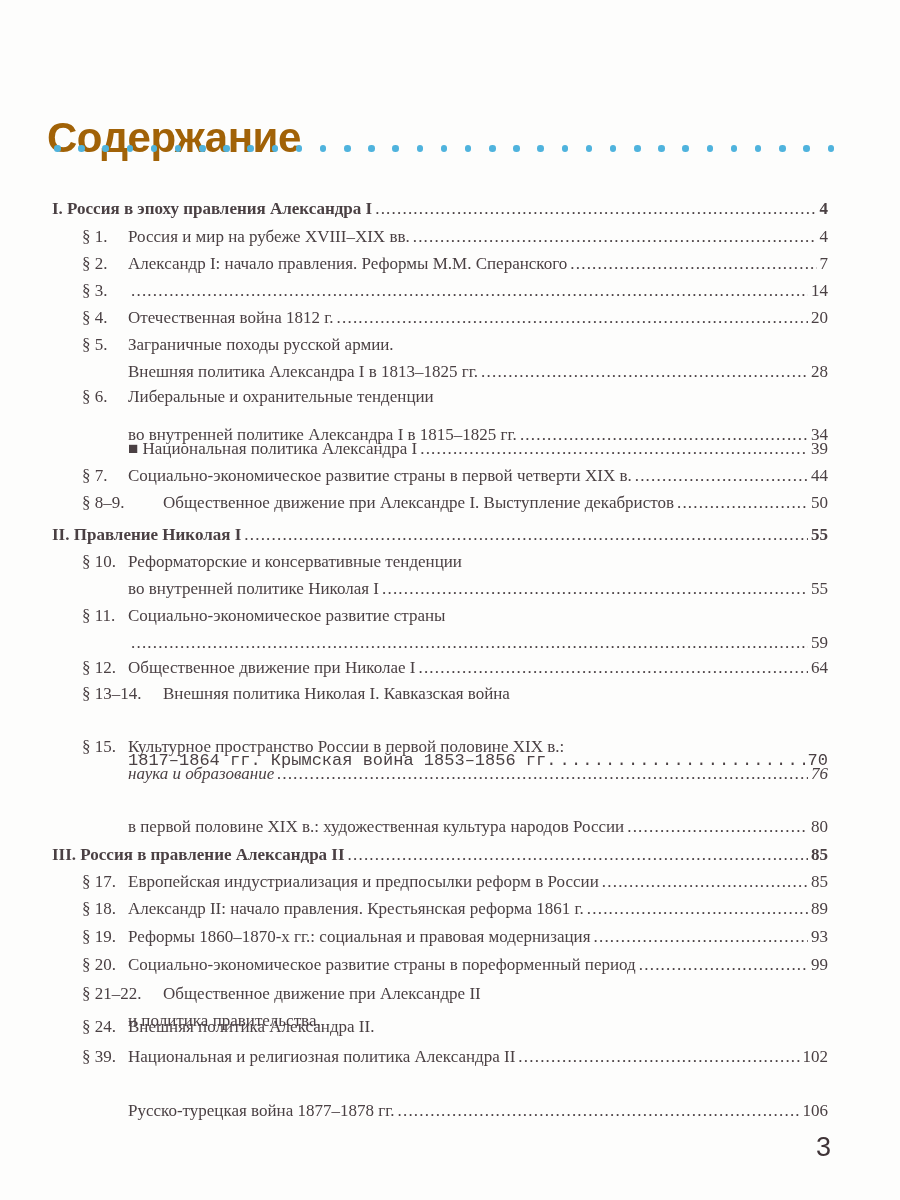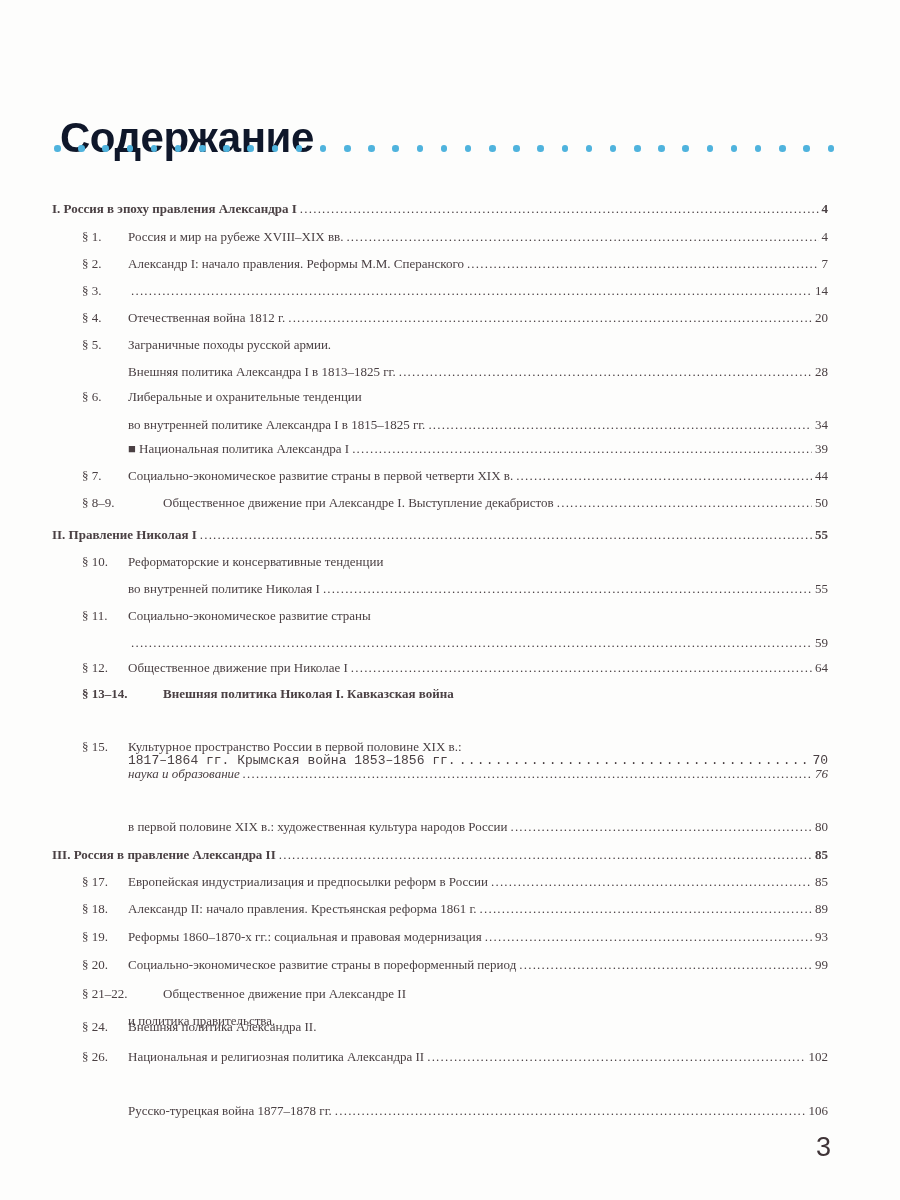--- a/index.html
+++ b/index.html
@@ -3,34 +3,34 @@
 <meta charset="utf-8">
 <style>
   html, body { margin: 0; padding: 0; }
   body {
     width: 900px; height: 1200px; position: relative; overflow: hidden;
     background: #fdfdfc;
     font-family: "Liberation Serif", "DejaVu Serif", serif;
     color: #4a4043;
   }
   .page-title {
-    position: absolute; left: 60px; top: 84px;
+    position: absolute; left: 47px; top: 84px;
     font-family: "Liberation Sans", "DejaVu Sans", sans-serif;
-    font-weight: bold; font-size: 42px; color: #0f172a; letter-spacing: -0.5px;
+    font-weight: bold; font-size: 42px; color: #a16207; letter-spacing: -0.5px;
     line-height: 52px;
   }
   .dots {
     position: absolute; left: 54px; top: 145px; width: 780px; height: 8px;
     display: flex; justify-content: space-between;
   }
   .dots span { width: 6.5px; height: 6.5px; border-radius: 50%; background: #4fb3dd; display: block; }
   .toc { position: absolute; left: 0; top: 0; width: 900px; height: 1200px; }
   .row {
     position: absolute; left: 52px; width: 776px; height: 26px;
-    font-size: 13px; line-height: 26px; white-space: nowrap;
+    font-size: 17px; line-height: 26px; white-space: nowrap;
   }
   .row .num { position: absolute; left: 30px; top: 0; }
   .row .line { position: absolute; left: 76px; right: 0; top: 0; display: flex; }
   .row .line .txt { flex: 0 0 auto; }
   .row .line .leader {
     flex: 1 1 auto; overflow: hidden; white-space: nowrap; margin: 0 3px;
     letter-spacing: 1.2px;
   }
   .row .line .page { flex: 0 0 auto; }
   .row.section { font-weight: bold; }
@@ -133,21 +133,21 @@
         <span class="leader" style="font-weight: normal;">........................................................................................................................................................................................................</span>
         <span class="page">28</span>
       </div>
     </div>
     <div class="row" style="top: 384px;">
       <span class="num">§ 6.</span>
       <div class="line">
         <span class="txt">Либеральные и охранительные тенденции</span>
       </div>
     </div>
-    <div class="row" style="top: 412px;">
+    <div class="row" style="top: 422px;">
       <div class="line">
         <span class="txt">во внутренней политике Александра I в 1815–1825 гг.</span>
         <span class="leader" style="font-weight: normal;">........................................................................................................................................................................................................</span>
         <span class="page">34</span>
       </div>
     </div>
     <div class="row" style="top: 436px;">
       <div class="line">
         <span class="txt">■ Национальная политика Александра I</span>
         <span class="leader" style="font-weight: normal;">........................................................................................................................................................................................................</span>
@@ -203,21 +203,21 @@
       </div>
     </div>
     <div class="row" style="top: 655px;">
       <span class="num">§ 12.</span>
       <div class="line">
         <span class="txt">Общественное движение при Николае I</span>
         <span class="leader" style="font-weight: normal;">........................................................................................................................................................................................................</span>
         <span class="page">64</span>
       </div>
     </div>
-    <div class="row wide" style="top: 681px; font-weight: bold;">
+    <div class="row wide" style="top: 681px;">
       <span class="num">§ 13–14.</span>
       <div class="line">
         <span class="txt">Внешняя политика Николая I. Кавказская война</span>
       </div>
     </div>
     <div class="row" style="top: 748px; font-family: Liberation Mono, monospace;">
       <div class="line">
         <span class="txt">1817–1864 гг. Крымская война 1853–1856 гг.</span>
         <span class="leader" style="font-weight: normal;">........................................................................................................................................................................................................</span>
         <span class="page">70</span>
@@ -287,21 +287,21 @@
       <div class="line">
         <span class="txt">Общественное движение при Александре II</span>
       </div>
     </div>
     <div class="row" style="top: 1008px;">
       <div class="line">
         <span class="txt">и политика правительства.</span>
       </div>
     </div>
     <div class="row" style="top: 1044px;">
-      <span class="num">§ 26.</span>
+      <span class="num">§ 39.</span>
       <div class="line">
         <span class="txt">Национальная и религиозная политика Александра II</span>
         <span class="leader" style="font-weight: normal;">........................................................................................................................................................................................................</span>
         <span class="page">102</span>
       </div>
     </div>
     <div class="row" style="top: 1014px;">
       <span class="num">§ 24.</span>
       <div class="line">
         <span class="txt">Внешняя политика Александра II.</span>

